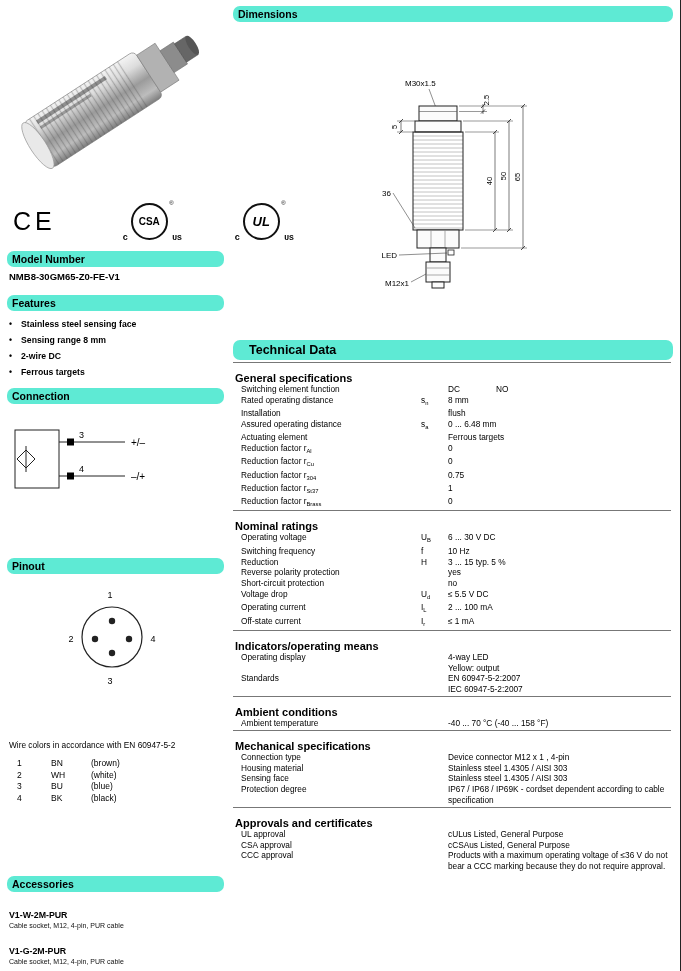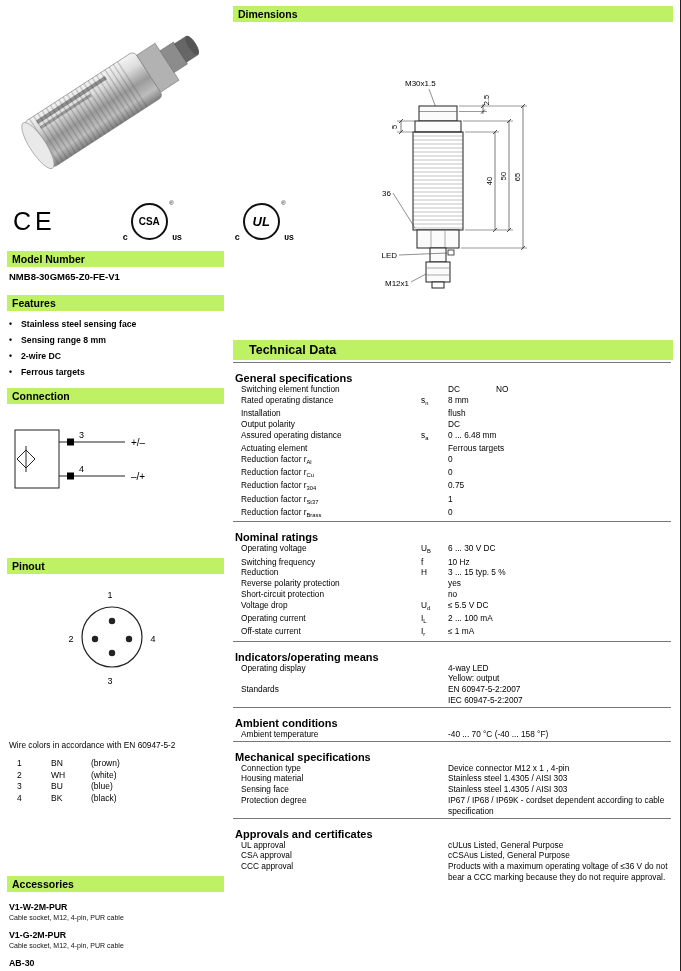--- a/index.html
+++ b/index.html
@@ -1,20 +1,20 @@
 <!DOCTYPE html>
 <html><head>
 <meta charset="utf-8">
 <style>
   html,body{margin:0;padding:0;background:#fff;}
   body{font-family:"Liberation Sans", sans-serif;color:#000;}
   #page{position:relative;width:681px;height:971px;background:#fff;border-right:1.5px solid #222;box-sizing:border-box;overflow:hidden;}
   #left{position:absolute;left:7px;top:0;width:217px;height:100%;}
   #right{position:absolute;left:233px;top:0;width:440px;height:100%;}
-  .hbar{position:absolute;left:0;right:0;background:#bef264;font-weight:bold;font-size:10.5px;padding:2px 5px;box-sizing:border-box;}
+  .hbar{position:absolute;left:0;right:0;background:#5eead4;font-weight:bold;font-size:10.5px;padding:2px 5px;box-sizing:border-box;border-radius:7px;}
   .hbar.big{font-size:12.5px;padding:3px 16px;}
   
   .photo{position:absolute;top:10px;left:0;width:210px;height:175px;}
   .certs{position:absolute;top:196px;left:6px;width:205px;height:50px;display:flex;align-items:center;gap:34px;}
   .ce{font-size:25px;letter-spacing:4px;font-weight:500;}
   .mark{position:relative;display:inline-block;margin-left:41px;}
   .lg-circle{display:inline-flex;align-items:center;justify-content:center;border:2.2px solid #111;border-radius:50%;width:33px;height:33px;font-weight:bold;font-size:10px;}
   .lg-circle.ul{font-size:13px;font-style:italic;}
   .reg{position:absolute;top:-3px;right:-6px;font-size:6px;}
   .csmall{position:absolute;bottom:-2px;left:-8px;font-size:9px;font-weight:bold;}
@@ -24,21 +24,21 @@
   .feat{display:flex;font-size:8.7px;font-weight:bold;line-height:16px;}
   .feat .bullet{width:12px;}
   .conn{position:absolute;top:408px;left:0;}
   .pinout{position:absolute;top:580px;left:0;}
   .wirenote{position:absolute;top:740px;left:2px;font-size:8.3px;text-align:center;}
   .wiretable{position:absolute;top:758px;left:2px;right:0;}
   .wrow{display:flex;font-size:8.5px;line-height:11.5px;}
   .wc0{width:42px;padding-left:8px;box-sizing:border-box;}
   .wc1{width:40px;}
   .accs{position:absolute;top:894px;left:2px;right:0;}
-  .acc-name{font-size:8.8px;font-weight:bold;line-height:11px;margin-top:8px;}
+  .acc-name{font-size:8.8px;font-weight:bold;line-height:11px;margin-top:16px;}
   .acc-desc{font-size:7px;line-height:9px;color:#111;}
   
   .dimsbox{position:absolute;top:26px;left:0;width:440px;height:310px;}
   .tech{position:absolute;top:361px;left:0;right:2px;}
   .tsec{font-size:11px;font-weight:bold;border-top:1px solid #777;padding:10px 0 0 2px;line-height:11px;margin-top:1px;}
   .trow{display:flex;font-size:8.3px;line-height:10.8px;}
   .tlabel{width:188px;padding-left:8px;box-sizing:border-box;flex:none;}
   .tsym{width:27px;flex:none;}
   .tval{flex:1;}
   .tval2{margin-left:36px;}
@@ -270,25 +270,20 @@
           <div class="tlabel">Rated operating distance</div>
           <div class="tsym">s<sub>n</sub></div>
           <div class="tval">8 mm</div>
         </div>
         <div class="trow">
           <div class="tlabel">Installation</div>
           <div class="tsym"></div>
           <div class="tval">flush</div>
         </div>
         <div class="trow">
-          <div class="tlabel">Output polarity</div>
-          <div class="tsym"></div>
-          <div class="tval">DC</div>
-        </div>
-        <div class="trow">
           <div class="tlabel">Assured operating distance</div>
           <div class="tsym">s<sub>a</sub></div>
           <div class="tval">0 ... 6.48 mm</div>
         </div>
         <div class="trow">
           <div class="tlabel">Actuating element</div>
           <div class="tsym"></div>
           <div class="tval">Ferrous targets</div>
         </div>
         <div class="trow">

